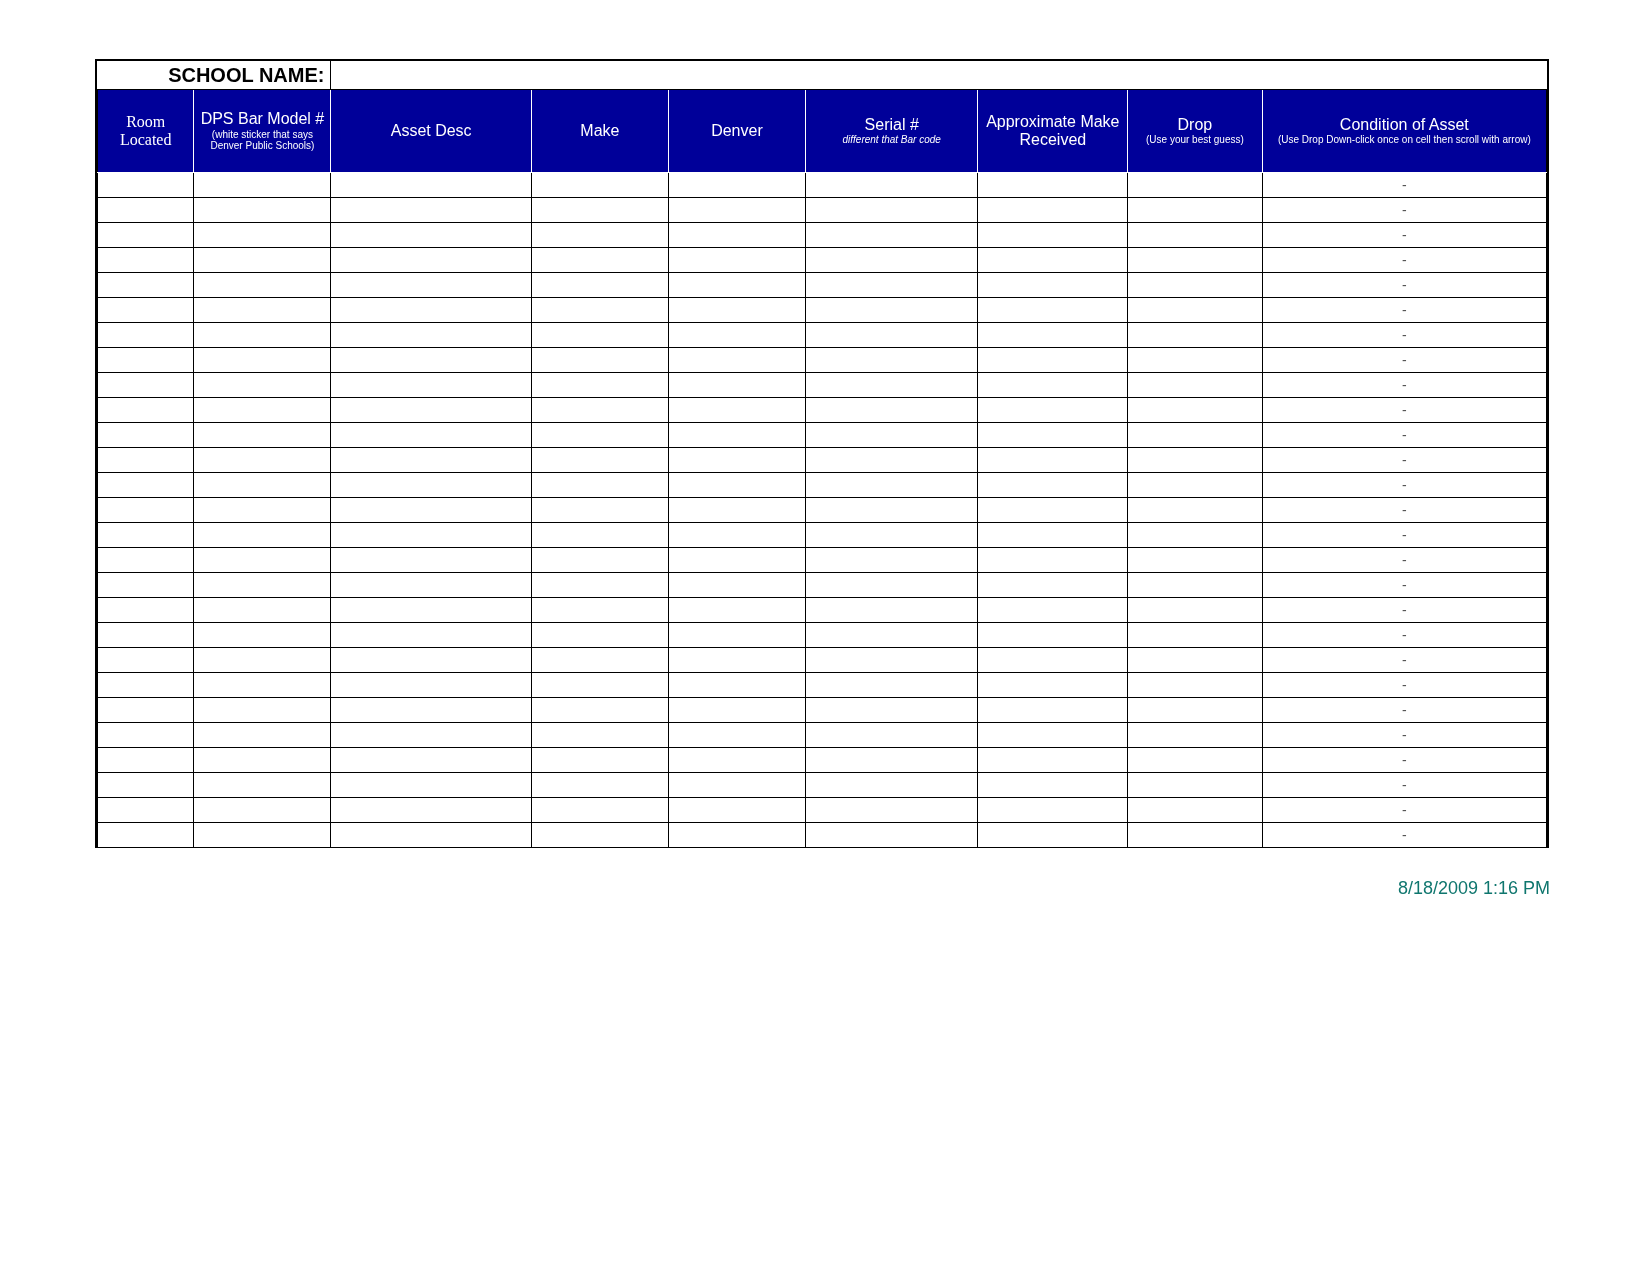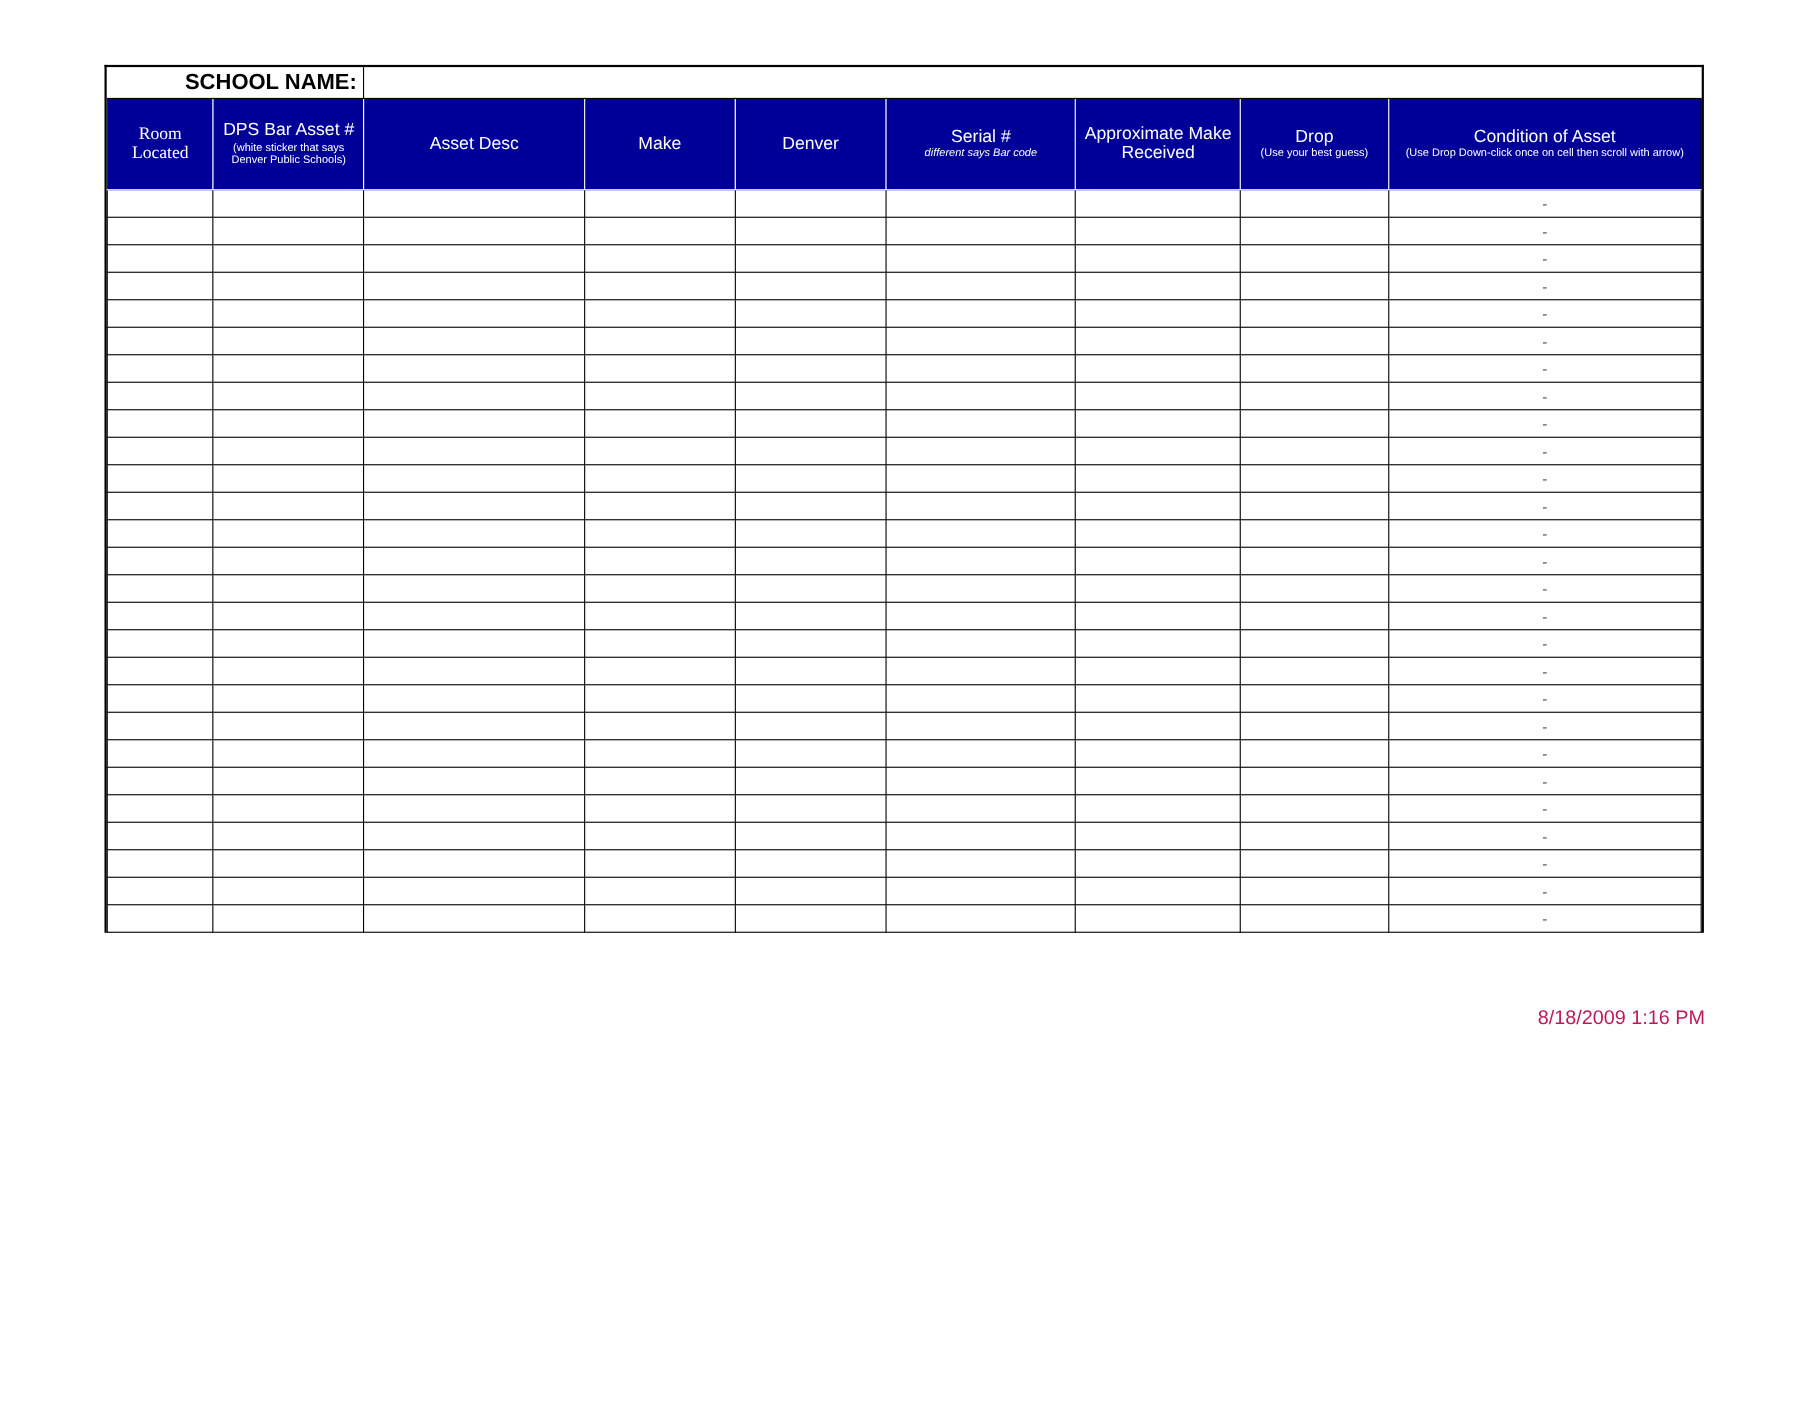--- a/index.html
+++ b/index.html
@@ -70,23 +70,23 @@
   .hdr .sub.italic { font-style: italic; }
   .data-row td {
     height: 24px;
     text-align: center;
     font-size: 14px;
     color: #555;
   }
   .footer {
     position: absolute;
     right: 100px;
-    top: 915px;
+    top: 878px;
     font-size: 18px;
-    color: #be185d;
+    color: #0f766e;
   }
   .col-room   { width: 76px; }
   .col-bar    { width: 108px; }
   .col-desc   { width: 158px; }
   .col-make   { width: 108px; }
   .col-model  { width: 108px; }
   .col-serial { width: 136px; }
   .col-date   { width: 118px; }
   .col-cost   { width: 106px; }
   .col-cond   { width: 224px; }
@@ -111,35 +111,35 @@
       <tbody id="tbody">
         <tr class="title-row">
           <td class="label-cell" colspan="2">SCHOOL NAME:</td>
           <td class="value-cell" colspan="7"></td>
         </tr>
         <tr class="hdr" id="header-row">
             <td>
               <span class="main">Room Located</span>
             </td>
             <td>
-              <span class="main">DPS Bar Asset #</span>
+              <span class="main">DPS Bar Model #</span>
               <span class="sub">(white sticker that says Denver Public Schools)</span>
             </td>
             <td>
               <span class="main">Asset Desc</span>
             </td>
             <td>
               <span class="main">Make</span>
             </td>
             <td>
               <span class="main">Denver</span>
             </td>
             <td>
               <span class="main">Serial #</span>
-              <span class="sub italic">different says Bar code</span>
+              <span class="sub italic">different that Bar code</span>
             </td>
             <td>
               <span class="main">Approximate Make Received</span>
             </td>
             <td>
               <span class="main">Drop</span>
               <span class="sub">(Use your best guess)</span>
             </td>
             <td>
               <span class="main">Condition of Asset</span>

